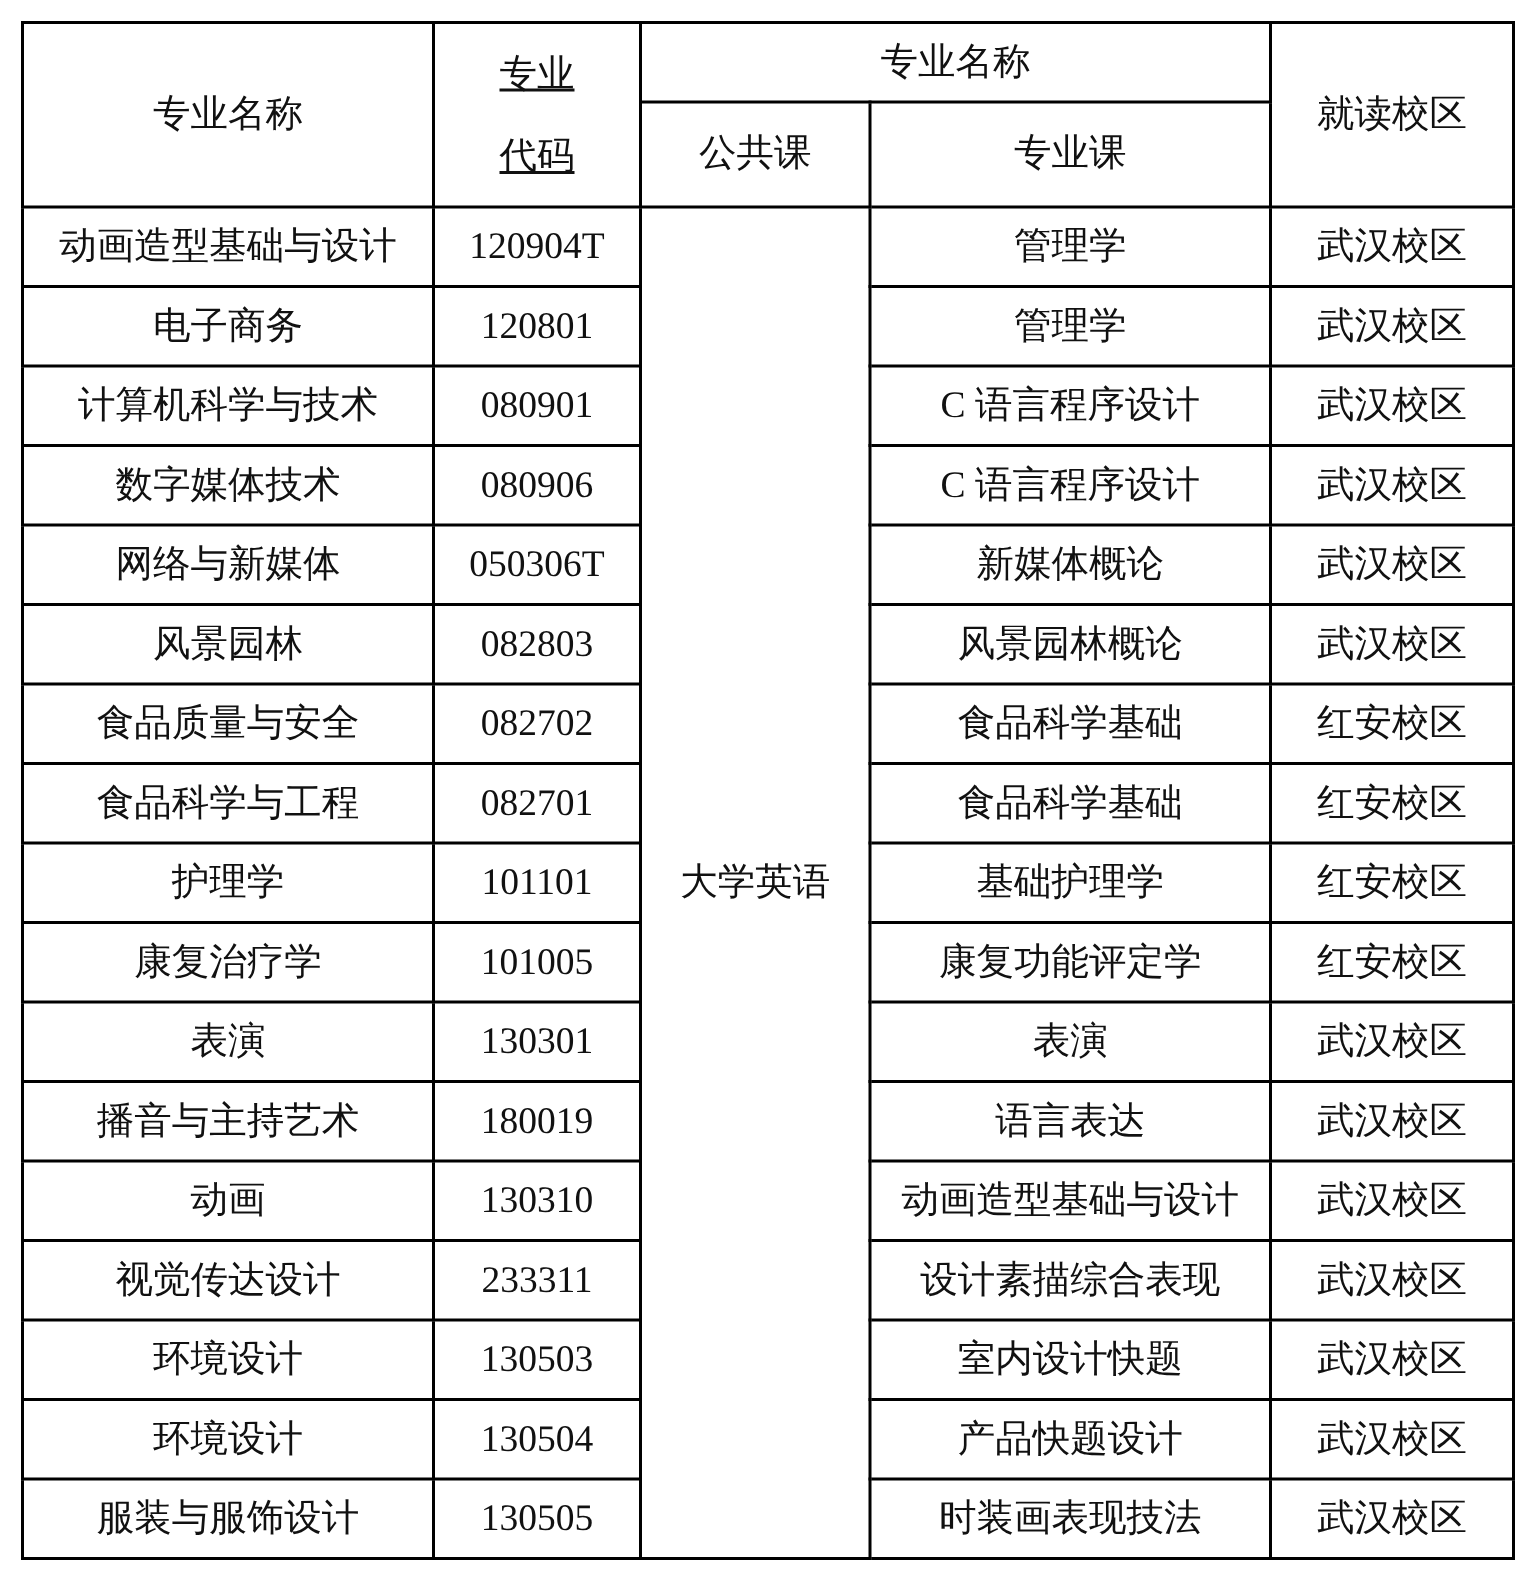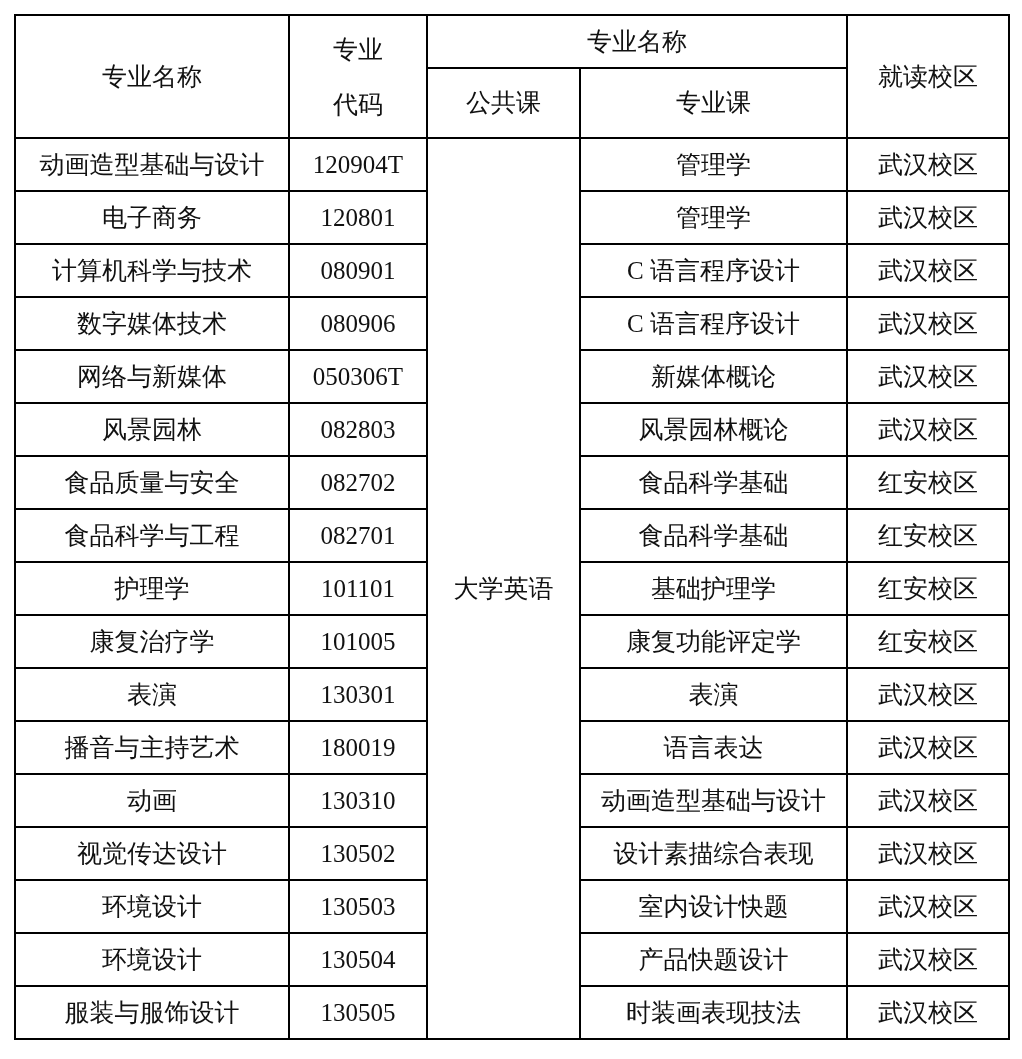--- a/index.html
+++ b/index.html
@@ -41,20 +41,21 @@
     overflow: hidden;
     white-space: nowrap;
   }
   tr.head-row-1 { height: 53px; }
   tr.head-row-2 { height: 70px; }
   tr.body-row   { height: 53px; }
 
   th.code-header .line {
     display: block;
     line-height: 55px;
+    text-decoration: underline;
   }
 </style>
 </head>
 <body>
 
 <div class="table-wrap">
   <table class="majors-table">
     <colgroup>
       <col class="c1">
         <col class="c2">
@@ -152,21 +153,21 @@
     <td>武汉校区</td>
   </tr>
         <tr class="body-row">
     <td>动画</td>
     <td>130310</td>
     <td>动画造型基础与设计</td>
     <td>武汉校区</td>
   </tr>
         <tr class="body-row">
     <td>视觉传达设计</td>
-    <td>130502</td>
+    <td>233311</td>
     <td>设计素描综合表现</td>
     <td>武汉校区</td>
   </tr>
         <tr class="body-row">
     <td>环境设计</td>
     <td>130503</td>
     <td>室内设计快题</td>
     <td>武汉校区</td>
   </tr>
         <tr class="body-row">

